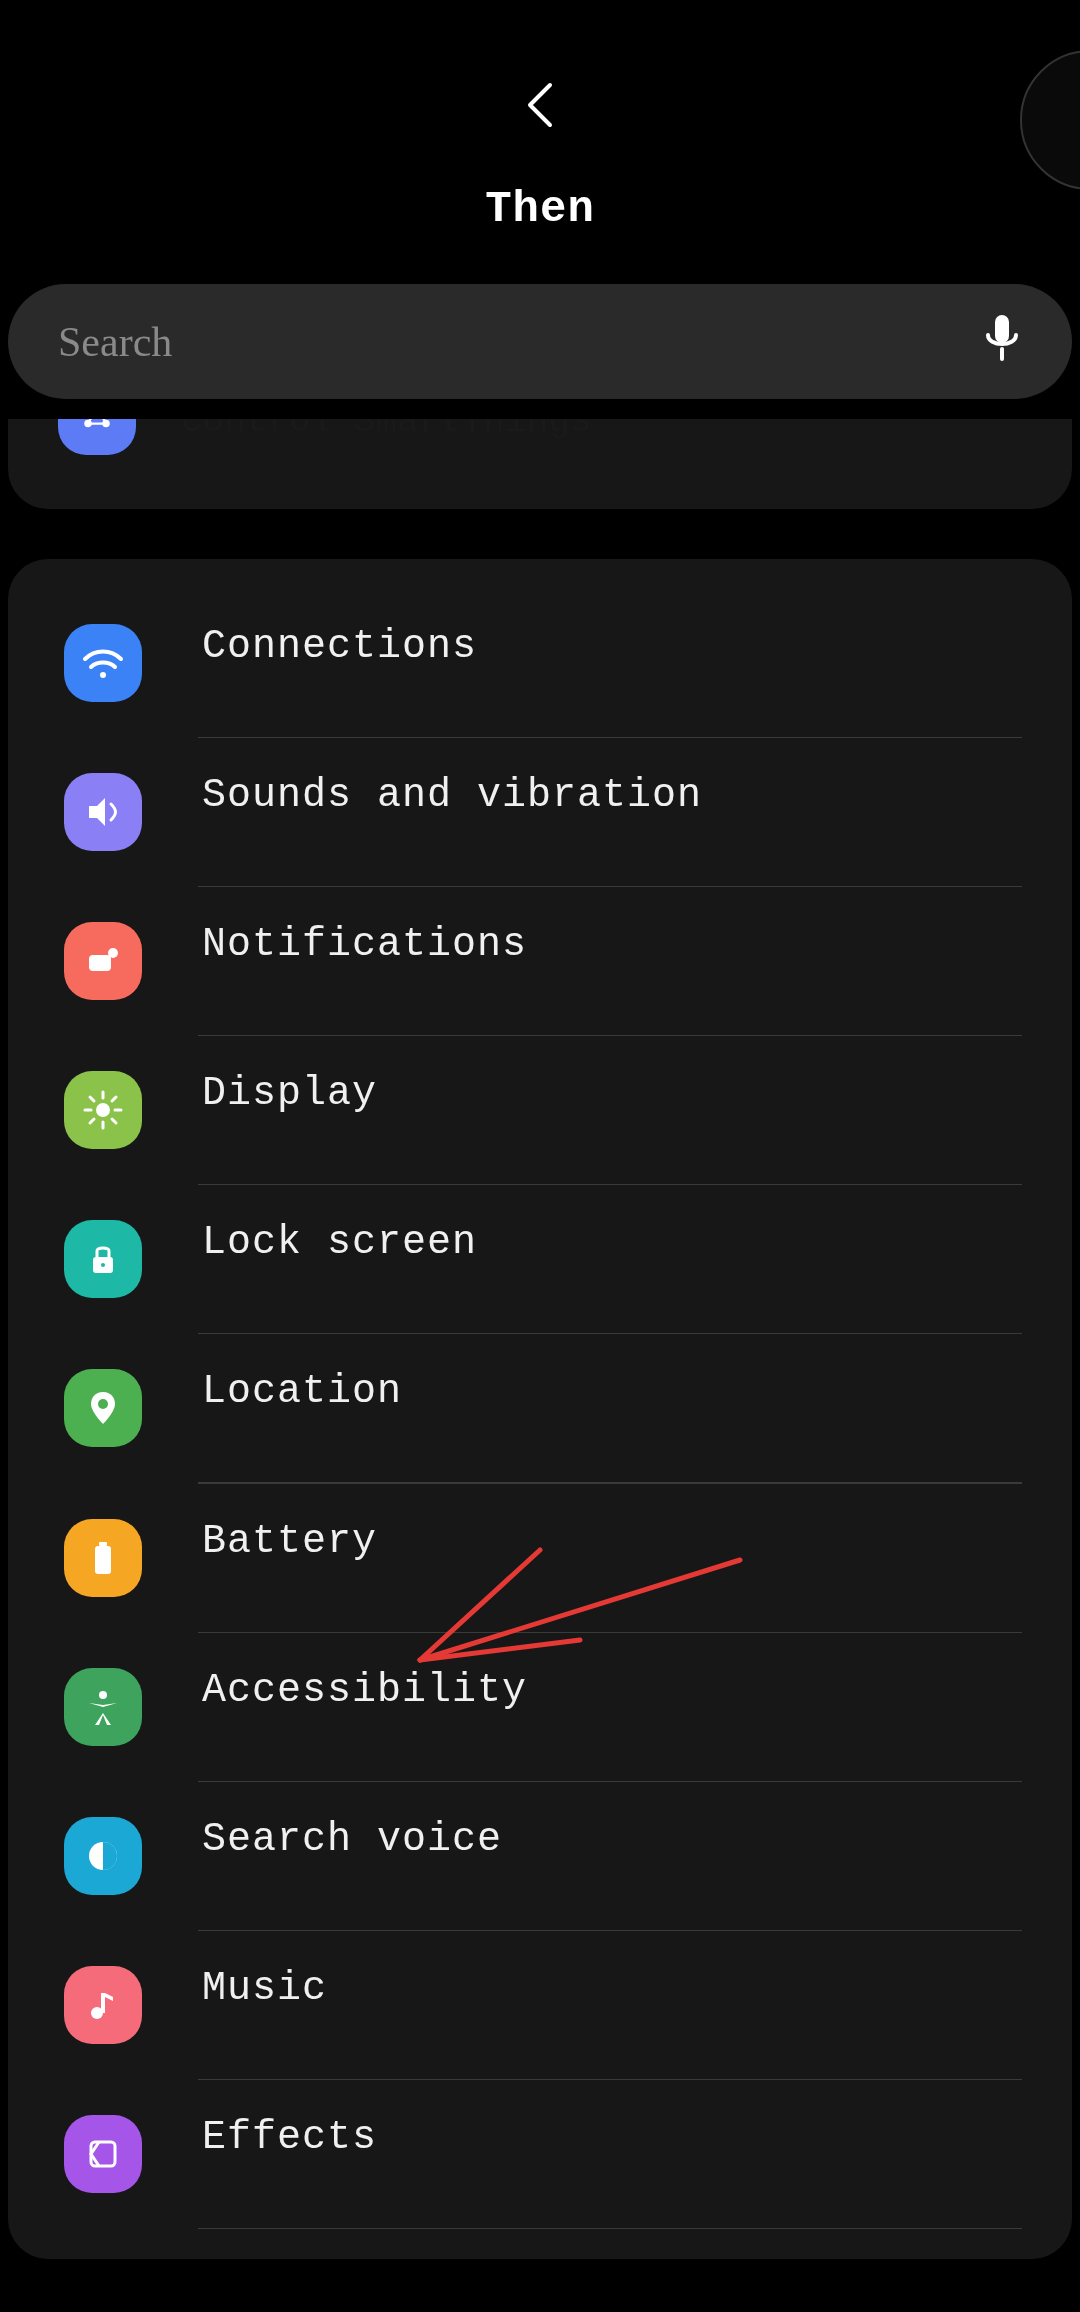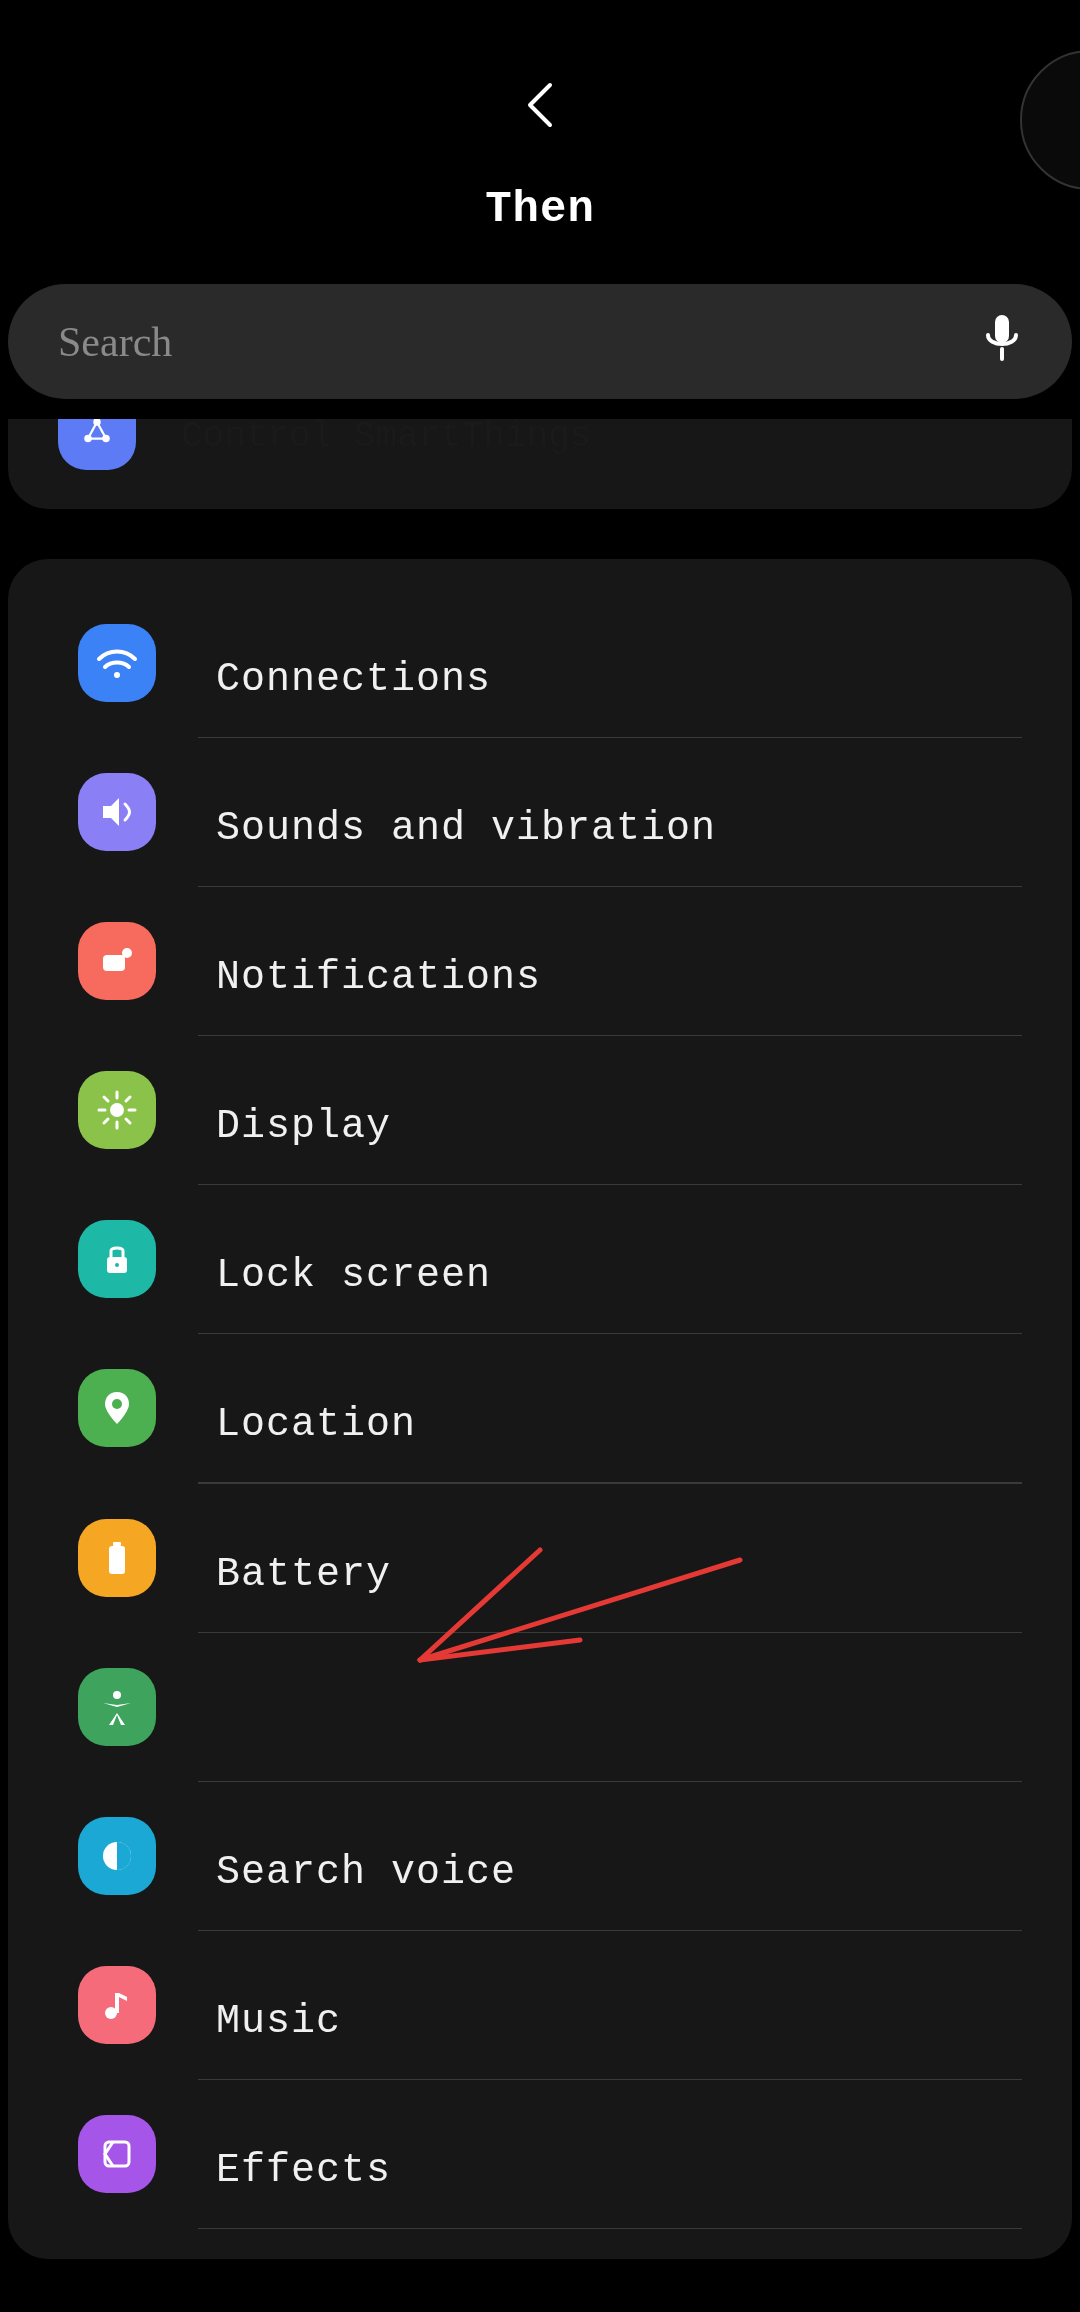--- a/index.html
+++ b/index.html
@@ -47,21 +47,21 @@
   .mic-icon {
     color: #fff;
   }
   .partial-card {
     margin: 0 8px 50px 8px;
     background: #171717;
     border-radius: 0 0 40px 40px;
     height: 90px;
     display: flex;
     align-items: flex-start;
-    padding: 15px 50px;
+    padding: 0 50px;
     gap: 45px;
     overflow: hidden;
   }
   .partial-icon {
     width: 78px;
     height: 56px;
     border-radius: 0 0 28px 28px;
     background: #5d7bf4;
     display: flex;
     align-items: flex-start;
@@ -78,22 +78,22 @@
     white-space: nowrap;
   }
   .section-card {
     margin: 0 8px;
     background: #171717;
     border-radius: 40px;
     padding: 30px 0;
   }
   .list-item {
     display: flex;
-    align-items: flex-end;
-    padding: 35px 70px;
+    align-items: flex-start;
+    padding: 35px 56px;
     gap: 60px;
     position: relative;
   }
   .item-icon {
     width: 78px;
     height: 78px;
     border-radius: 28px;
     display: flex;
     align-items: center;
     justify-content: center;
@@ -258,20 +258,21 @@
   </div>
   <div class="divider"></div>
 
   <div class="list-item">
     <div class="item-icon" style="background:#3da35d">
       <svg width="44" height="44" viewBox="0 0 44 44">
           <circle cx="22" cy="10" r="4" fill="#fff"></circle>
           <path d="M8 18 L22 20 L36 18 L22 22 L22 28 L30 40 L26 40 L22 30 L18 40 L14 40 L22 28 L22 22 Z" fill="#fff"></path>
         </svg>
     </div>
+    <span class="item-label">Accessibility</span>
   </div>
   <div class="divider"></div>
 
   <div class="list-item">
     <div class="item-icon" style="background:#1ba8d4">
       <svg width="44" height="44" viewBox="0 0 44 44">
           <ellipse cx="22" cy="22" rx="14" ry="14" fill="#fff"></ellipse>
           <path d="M22 8 C30 8 36 14 36 22 C36 30 30 36 22 36" fill="#1ba8d4"></path>
         </svg>
     </div>

